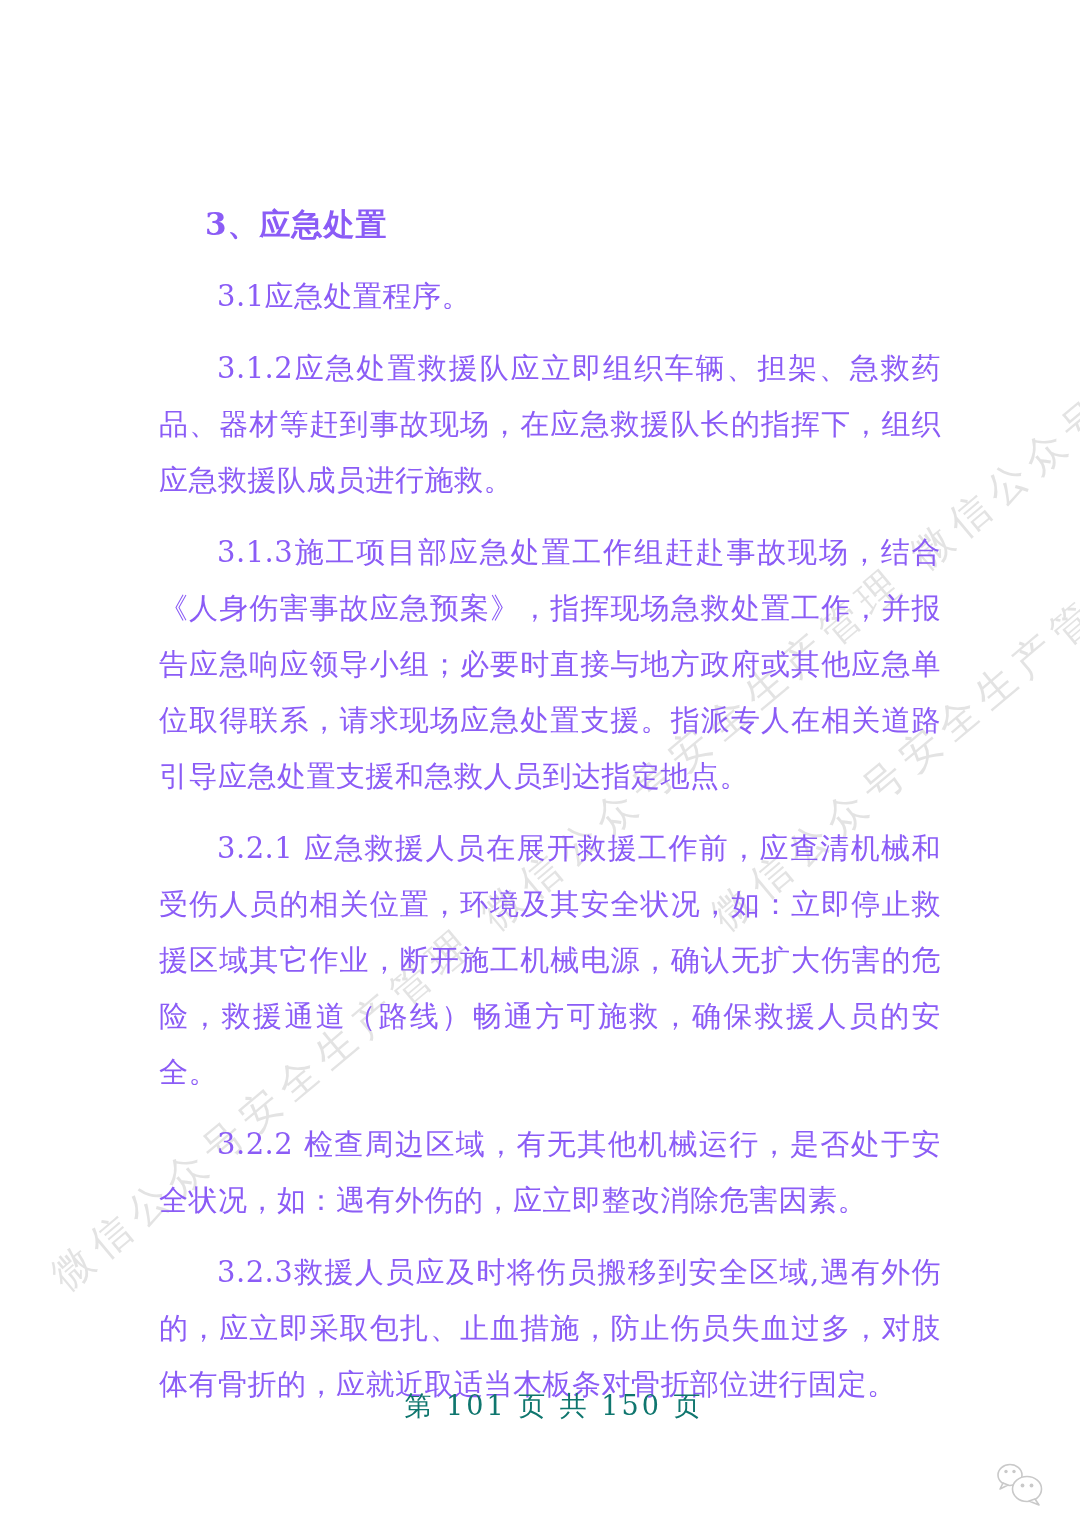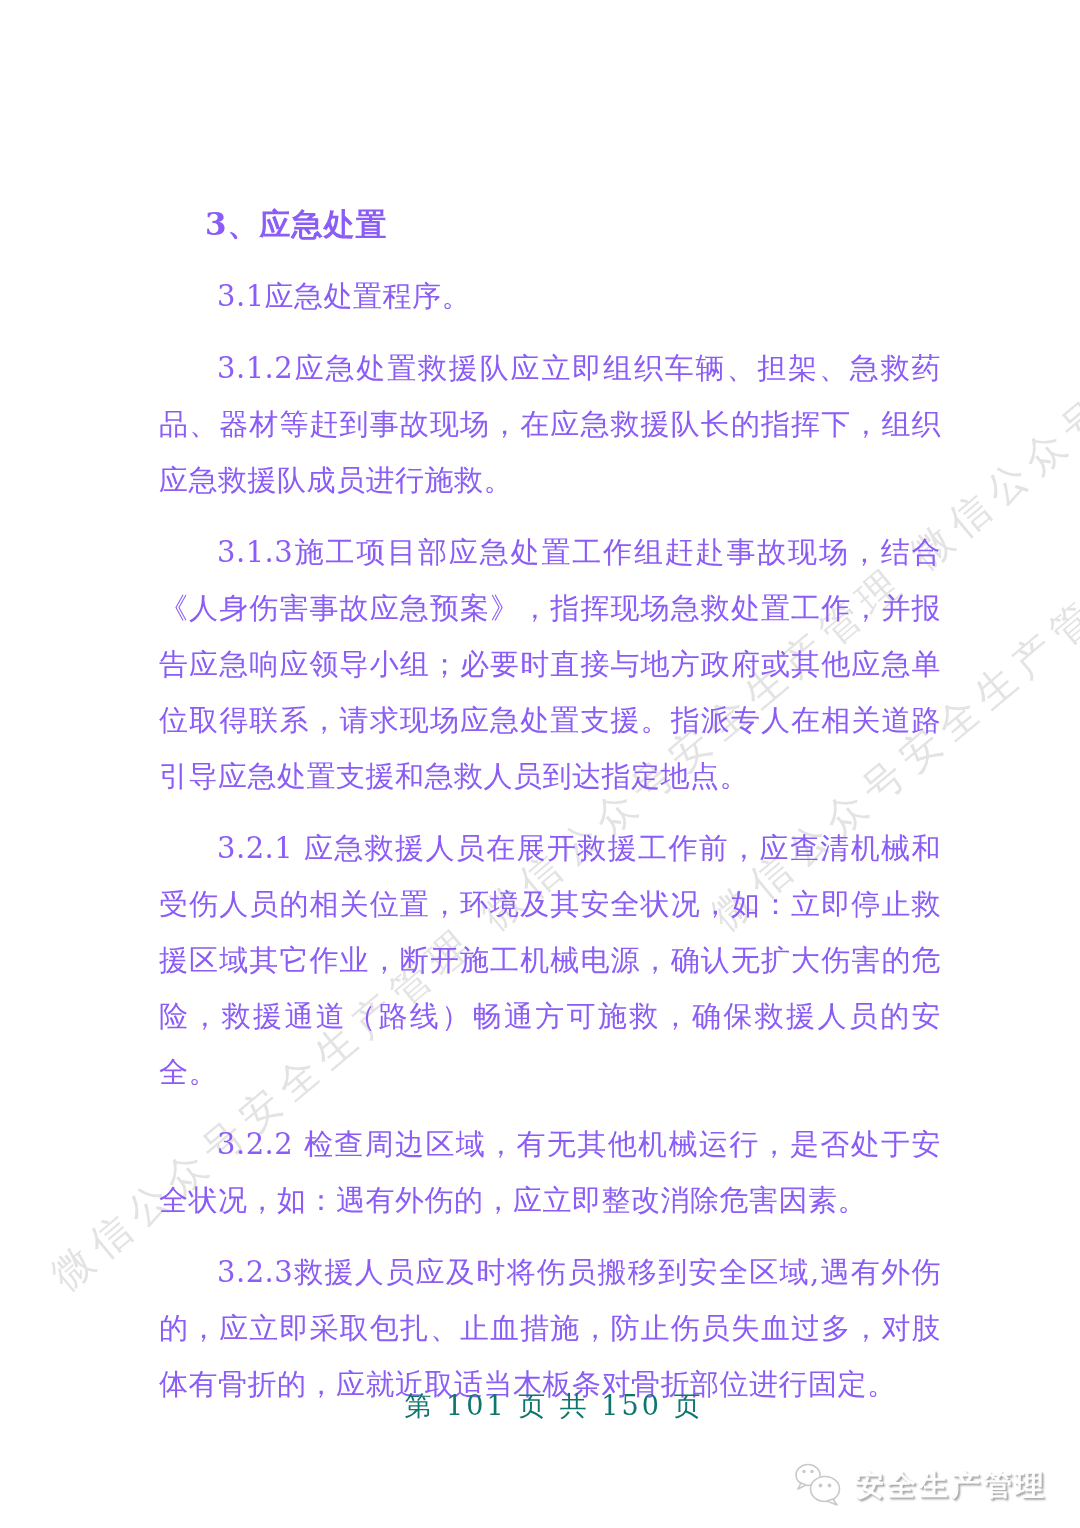--- a/index.html
+++ b/index.html
@@ -119,16 +119,15 @@
         <ellipse cx="32" cy="27" rx="14.5" ry="12.5"></ellipse>
         <path d="M40 37 L44 43 L34 39 Z" stroke-linejoin="round"></path>
       </g>
       <g fill="#c9c9c9" stroke="none">
         <circle cx="11" cy="9.5" r="1.7"></circle>
         <circle cx="19" cy="9.5" r="1.7"></circle>
         <circle cx="27.5" cy="23.5" r="1.9"></circle>
         <circle cx="36.5" cy="23.5" r="1.9"></circle>
       </g>
     </svg>
-    <span class="brand-name">安全生产管理</span>
   </div>
 
 </div>
 
 </body></html>

